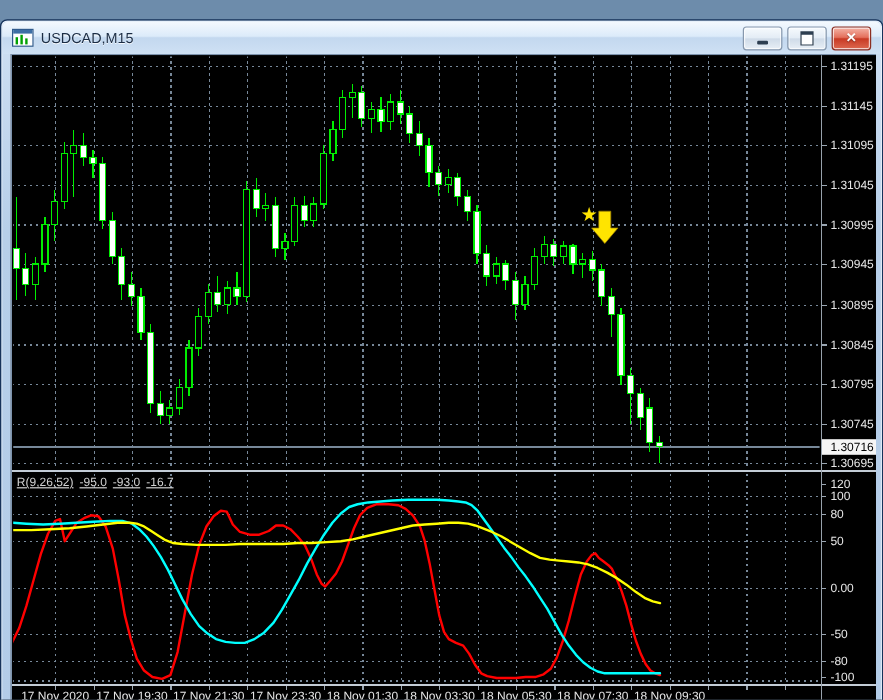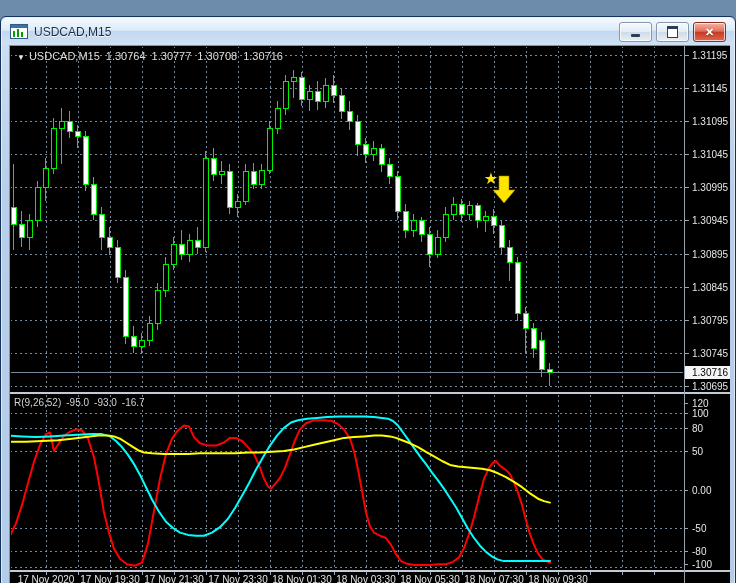--- a/index.html
+++ b/index.html
@@ -18,21 +18,21 @@
         background:linear-gradient(#f6fafd,#e3ecf5 48%,#cfdbe8 52%,#e8eff6);box-shadow:inset 0 0 0 1px rgba(255,255,255,.7);cursor:default;}
   .wbtn.close{border-color:#8c2f23;background:linear-gradient(#f4b4a7,#e4705c 45%,#c83a24 52%,#dd6950);}
   .glyph-min{width:9px;height:3px;background:#2d3e50;border-radius:1px;margin-top:6px;}
   .glyph-restore{width:9px;height:8px;border:1px solid #2d3e50;border-top:3px solid #2d3e50;background:#fff;}
   .glyph-close{color:#fff;font-size:11px;font-weight:bold;line-height:1;text-shadow:0 1px 1px rgba(0,0,0,.4);}
   .client{position:absolute;left:8px;top:28px;width:720px;height:541px;background:#000;border-top:1px solid #7d93ad;border-left:1px solid #7d93ad;}
   .client svg{position:absolute;left:0;top:0;}
   .ohlc-header{position:absolute;left:7px;top:4px;font-size:11px;color:#dedede;white-space:pre;z-index:5;}
   .ohlc-header .dd{font-size:8px;color:#e8e8e8;margin-right:4px;}
   .ohlc-header span.v{margin-left:6px;}
-  .ind-header{position:absolute;left:4px;top:351px;font-size:10px;color:#d2d2d2;white-space:pre;z-index:5;}
+  .ind-header{position:absolute;left:4px;top:351px;font-size:10px;color:#d2d2d2;white-space:pre;z-index:5;text-decoration:underline;}
   .ind-header span.v{margin-left:5px;}
 </style>
 </head>
 <body>
 
 <div class="win">
   <div class="titlebar">
     <div class="title-icon">
         <div class="bar"></div>
         <div class="c1"></div>
@@ -337,17 +337,16 @@
         <text x="108" y="565" text-anchor="middle" font-size="10" font-family="&quot;Liberation Sans&quot;,sans-serif" fill="#E6E6E6">17 Nov 19:30</text>
         <text x="172" y="565" text-anchor="middle" font-size="10" font-family="&quot;Liberation Sans&quot;,sans-serif" fill="#E6E6E6">17 Nov 21:30</text>
         <text x="236" y="565" text-anchor="middle" font-size="10" font-family="&quot;Liberation Sans&quot;,sans-serif" fill="#E6E6E6">17 Nov 23:30</text>
         <text x="300" y="565" text-anchor="middle" font-size="10" font-family="&quot;Liberation Sans&quot;,sans-serif" fill="#E6E6E6">18 Nov 01:30</text>
         <text x="364" y="565" text-anchor="middle" font-size="10" font-family="&quot;Liberation Sans&quot;,sans-serif" fill="#E6E6E6">18 Nov 03:30</text>
         <text x="428" y="565" text-anchor="middle" font-size="10" font-family="&quot;Liberation Sans&quot;,sans-serif" fill="#E6E6E6">18 Nov 05:30</text>
         <text x="492" y="565" text-anchor="middle" font-size="10" font-family="&quot;Liberation Sans&quot;,sans-serif" fill="#E6E6E6">18 Nov 07:30</text>
         <text x="556" y="565" text-anchor="middle" font-size="10" font-family="&quot;Liberation Sans&quot;,sans-serif" fill="#E6E6E6">18 Nov 09:30</text>
       </svg>
 
-    <div class="ohlc-header"><span class="dd">▼</span><span>USDCAD,M15</span><span class="v">1.30764</span><span class="v">1.30777</span><span class="v">1.30708</span><span class="v">1.30716</span></div>
 
     <div class="ind-header"><span>R(9,26,52)</span><span class="v">-95.0</span><span class="v">-93.0</span><span class="v">-16.7</span></div>
   </div>
 </div>
 
 </body></html>

